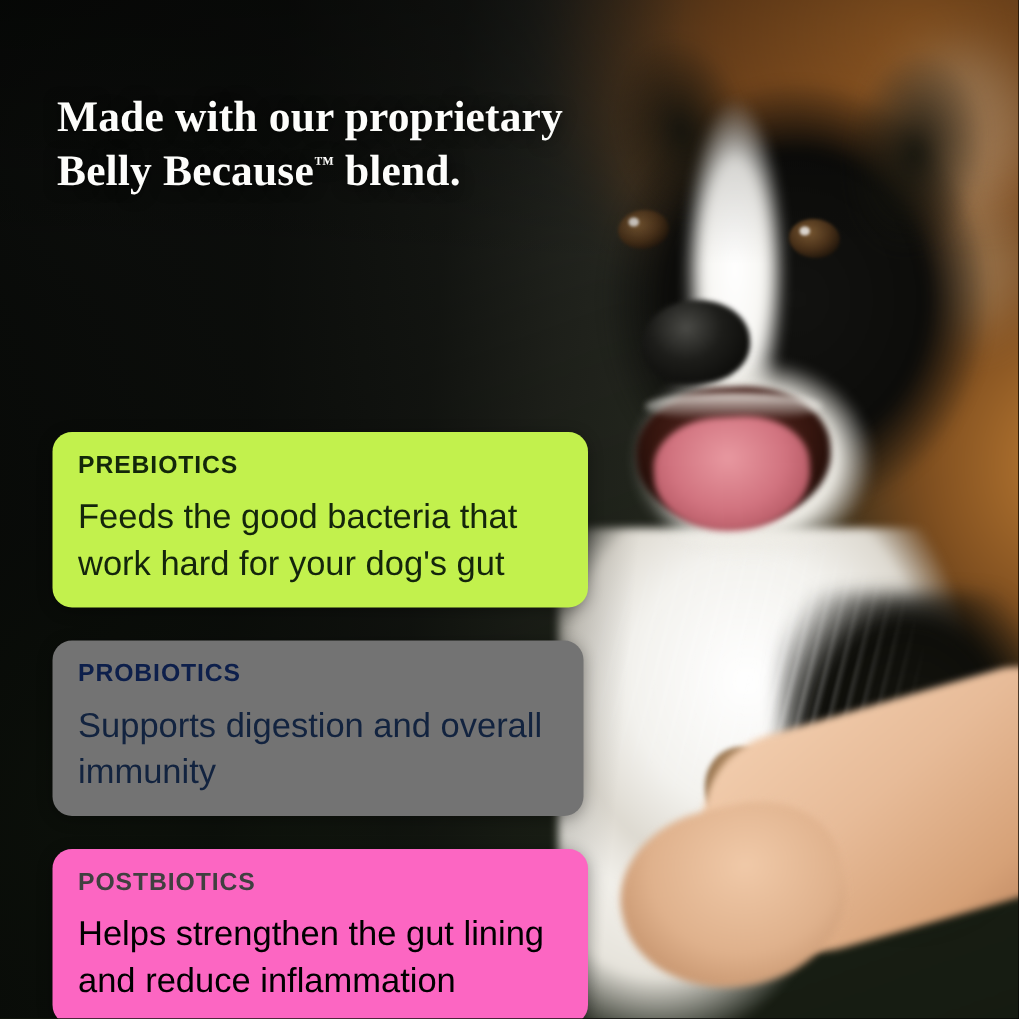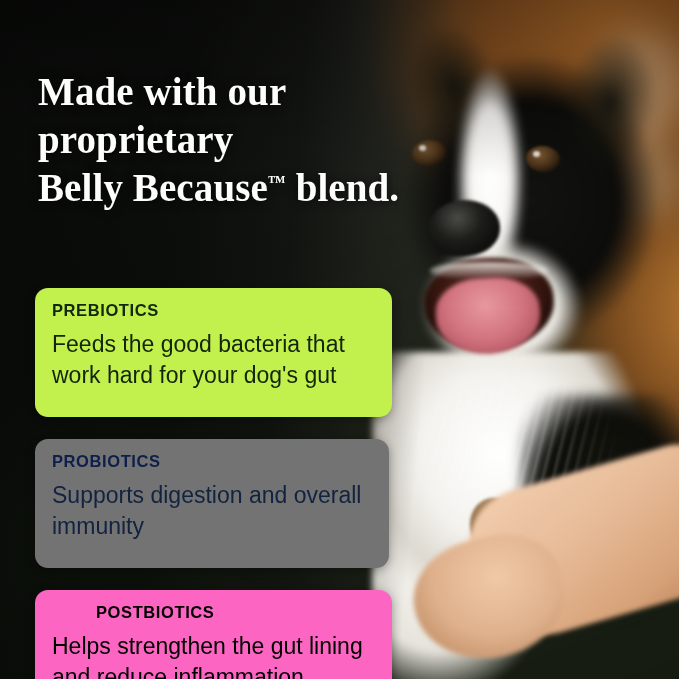--- a/index.html
+++ b/index.html
@@ -218,21 +218,21 @@
   .content {
     position: absolute;
     inset: 0;
   }
   .headline {
     position: absolute;
     left: 38px;
     top: 42px;
     width: 430px;
     font-family: "Liberation Serif", "DejaVu Serif", serif;
-    font-size: 39px;
+    font-size: 29px;
     line-height: 1.23;
     color: #fdfdfb;
     letter-spacing: .1px;
     text-shadow: 0 1px 10px rgba(0,0,0,.65);
   }
   .headline .tm {
     font-size: .46em;
     vertical-align: .75em;
     letter-spacing: 0;
   }
@@ -248,21 +248,21 @@
     text-shadow: 0 1px 8px rgba(0,0,0,.7);
   }
 
   .cards {
     position: absolute;
     left: 35px;
     top: 288px;
   }
   .card {
     border-radius: 13px;
-    padding: 13px 17px 27px 17px;
+    padding: 13px 17px 15px 17px;
     margin-bottom: 22px;
     box-shadow: 0 2px 10px rgba(0,0,0,.32);
   }
   .card-title {
     font-size: 16.5px;
     font-weight: 700;
     letter-spacing: .6px;
     margin: 0 0 9px 0;
   }
   .card-body {
@@ -273,21 +273,21 @@
   }
   .card.prebiotics  { width: 323px; background: #c2f14d; }
   .card.prebiotics  .card-title { color: #13270a; }
   .card.prebiotics  .card-body  { color: #14250c; }
 
   .card.probiotics  { width: 320px; background: #737373; }
   .card.probiotics  .card-title { color: #0d1f4b; }
   .card.probiotics  .card-body  { color: #12233f; }
 
   .card.postbiotics { width: 323px; background: #fc66c2; }
-  .card.postbiotics .card-title { color: #000000; margin-left: 44px; }
+  .card.postbiotics .card-title { color: #404040; }
   .card.postbiotics .card-body  { color: #000000; }
 </style>
 </head>
 <body>
 
 <div id="page">
 
   <div class="photo-layer">
     <div class="bg-scene"></div>
     <div class="bokeh b1"></div>

